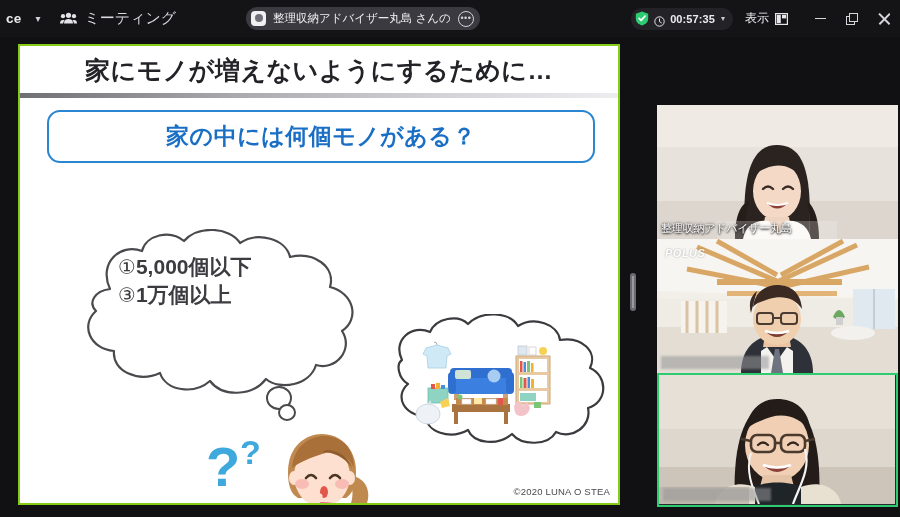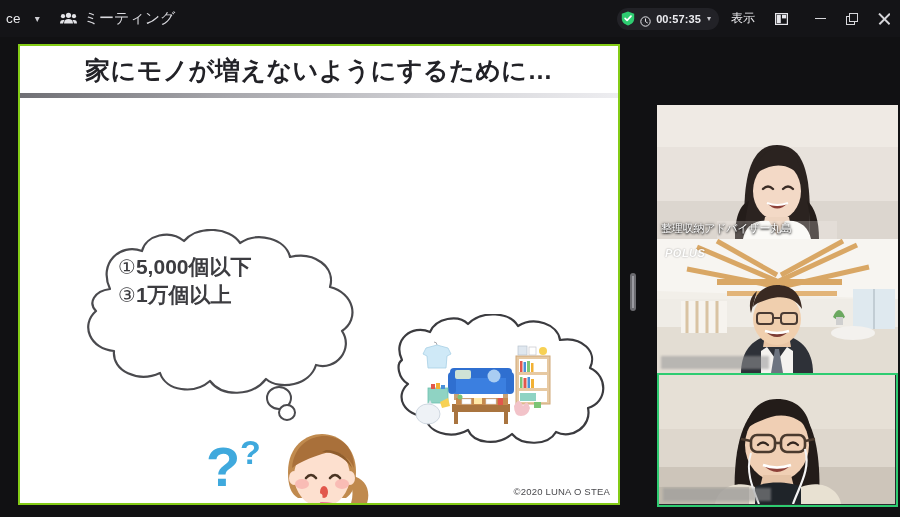--- a/index.html
+++ b/index.html
@@ -19,21 +19,21 @@
   
   #titlebar {
     position: absolute; left: 0; top: 0;
     width: 900px; height: 37px;
     background: #141417;
     display: flex; align-items: center;
     color: #e8e8ea;
   }
   .tb-left { display: flex; align-items: center; height: 100%; padding-left: 2px; }
   .tb-app-name {
-    font-size: 13.5px; font-weight: 400; color: #e9e9ec;
+    font-size: 13.5px; font-weight: 700; color: #e9e9ec;
     letter-spacing: .2px; padding-left: 4px;
   }
   .tb-chevron {
     font-size: 10px; color: #cfcfd4; padding: 0 12px 0 14px;
     line-height: 1;
   }
   .tb-meeting { display: flex; align-items: center; gap: 7px; margin-left: 8px; }
   .tb-meeting-label { font-size: 15px; color: #d9d9de; }
   .icon-people { display: block; }
 
@@ -73,21 +73,21 @@
     width: 14px; height: 15px; flex: 0 0 auto;
   }
   .timer-clock { width: 11px; height: 11px; flex: 0 0 auto; }
   .timer-text {
     font-size: 11px; color: #ececf0; font-weight: 700;
     letter-spacing: .1px; font-family: Liberation Sans, sans-serif;
   }
   .timer-caret { font-size: 8px; color: #c8c8ce; margin-left: 1px; }
 
   .view-btn {
-    display: flex; align-items: center; gap: 20px;
+    display: flex; align-items: center; gap: 6px;
     font-size: 12px; color: #ededf0; margin-right: 16px;
   }
   .view-glyph { width: 13px; height: 12px; flex: 0 0 auto; }
 
   .wc {
     width: 32px; height: 37px;
     display: flex; align-items: center; justify-content: center;
   }
   .wc-min { width: 11px; height: 1.5px; background: #d6d6da; }
   .wc-rest { width: 12px; height: 12px; position: relative; }
@@ -234,20 +234,27 @@
             <circle cx="14.0" cy="4.2" r="2.1" fill="#e4e4e8"></circle>
             <path d="M4.0 11.5 C4.0 8.4 5.9 7.0 8.5 7.0 C11.1 7.0 13.0 8.4 13.0 11.5 Z" fill="#e4e4e8"></path>
             <path d="M0 11.5 C0 9.2 1.0 8.1 3.0 8.1 C3.7 8.1 4.2 8.2 4.6 8.4 C3.7 9.2 3.2 10.2 3.1 11.5 Z" fill="#e4e4e8"></path>
             <path d="M17 11.5 C17 9.2 16.0 8.1 14.0 8.1 C13.3 8.1 12.8 8.2 12.4 8.4 C13.3 9.2 13.8 10.2 13.9 11.5 Z" fill="#e4e4e8"></path>
           </svg>
         </span>
         <span class="tb-meeting-label">ミーティング</span>
       </div>
     </div>
 
+    <div class="tb-center">
+      <div class="pill">
+        <span class="pill-avatar"></span>
+        <span class="pill-text">整理収納アドバイザー丸島 さんの</span>
+        <span class="pill-more">•••</span>
+      </div>
+    </div>
 
     <div class="tb-right">
 
       <div class="secure-timer">
         <span class="shield">
           <svg width="14" height="15" viewBox="0 0 14 15">
             <path d="M7 0.6 L13.2 2.7 V7.6 C13.2 11.1 10.6 13.5 7 14.4 C3.4 13.5 0.8 11.1 0.8 7.6 V2.7 Z" fill="#2ecc71"></path>
             <path d="M4.1 7.4 L6.1 9.4 L10.0 5.2" stroke="#ffffff" stroke-width="1.7" fill="none" stroke-linecap="round" stroke-linejoin="round"></path>
           </svg>
         </span>
@@ -290,20 +297,23 @@
     </div>
   </div>
 
   <div id="stage">
 
     <div id="slide">
 
       <div class="slide-title">家にモノが増えないようにするために…</div>
       <div class="title-rule"></div>
 
+      <div class="qbox">
+        <span class="qbox-text">家の中には何個モノがある？</span>
+      </div>
 
       <div class="bubble-opts">
         <svg width="320" height="170" viewBox="0 0 320 170">
           <path d="M52 60
                    C40 34 62 14 84 22
                    C88 6 112 0 126 12
                    C140 -4 172 -2 182 14
                    C200 2 228 10 232 28
                    C256 22 278 38 272 58
                    C296 64 302 90 284 102

